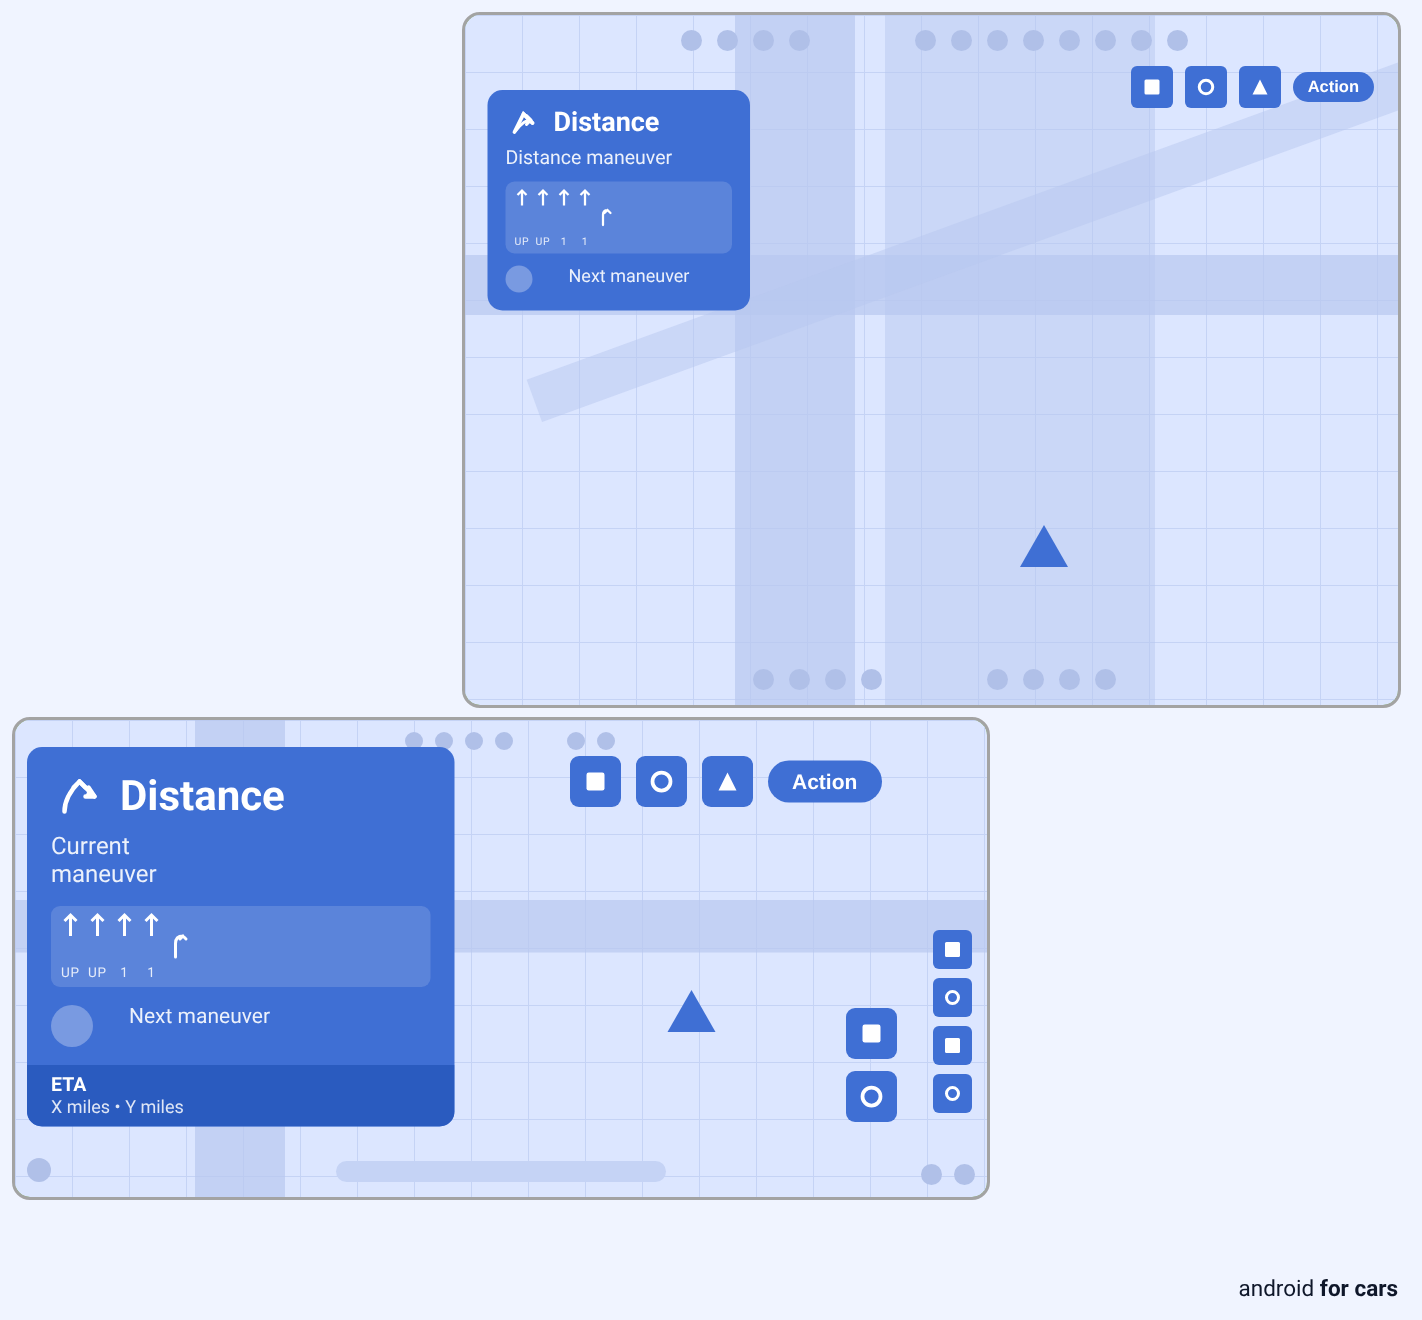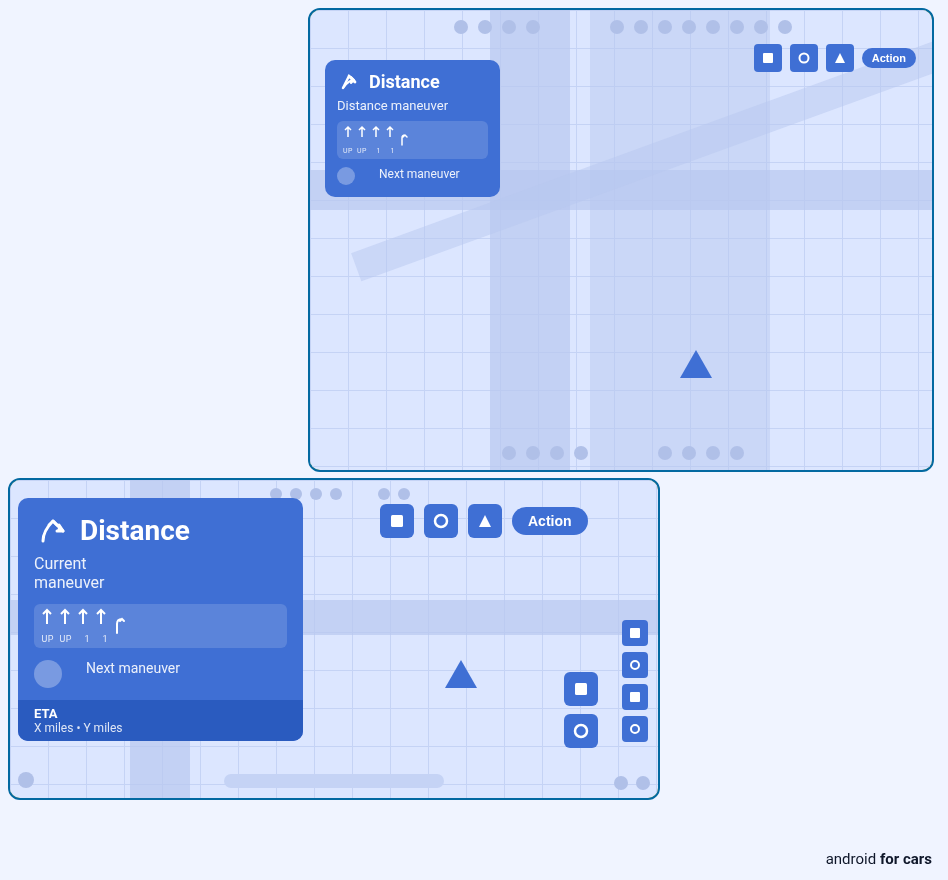--- a/index.html
+++ b/index.html
@@ -116,24 +116,24 @@
       gap: 4px;
       background: rgba(255,255,255,0.15);
       border-radius: 6px;
       padding: 4px 6px;
       margin-bottom: 6px;
     }
 
     .lane-item {
       display: flex;
       flex-direction: column;
-      align-items: flex-end;
+      align-items: center;
       font-size: 8px;
       color: rgba(255,255,255,0.85);
-      gap: 8px;
+      gap: 18px;
     }
 
     .lane-item .label {
       font-size: 7px;
       text-transform: uppercase;
       letter-spacing: 0.5px;
     }
 
     
     .next-maneuver-row {
@@ -274,21 +274,21 @@
     }
     .watermark span {
       font-weight: 700;
     }
 
     
     .screen-frame {
       position: absolute;
       background: #4d7c0f;
       border-radius: 12px;
-      border: 2px solid #0369a1;
+      border: 2px solid #a3a3a3;
     }
 
     .screen-large {
       top: 8px;
       left: 308px;
       width: 626px;
       height: 464px;
     }
 
     .screen-small {

